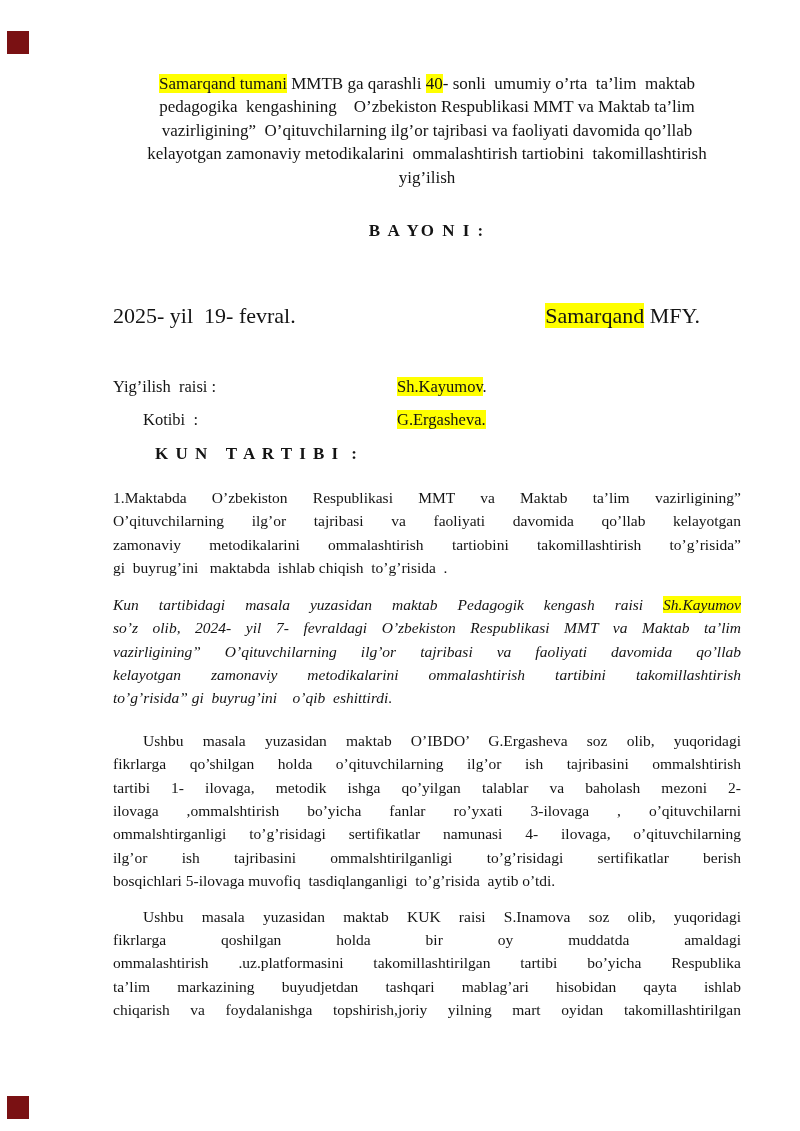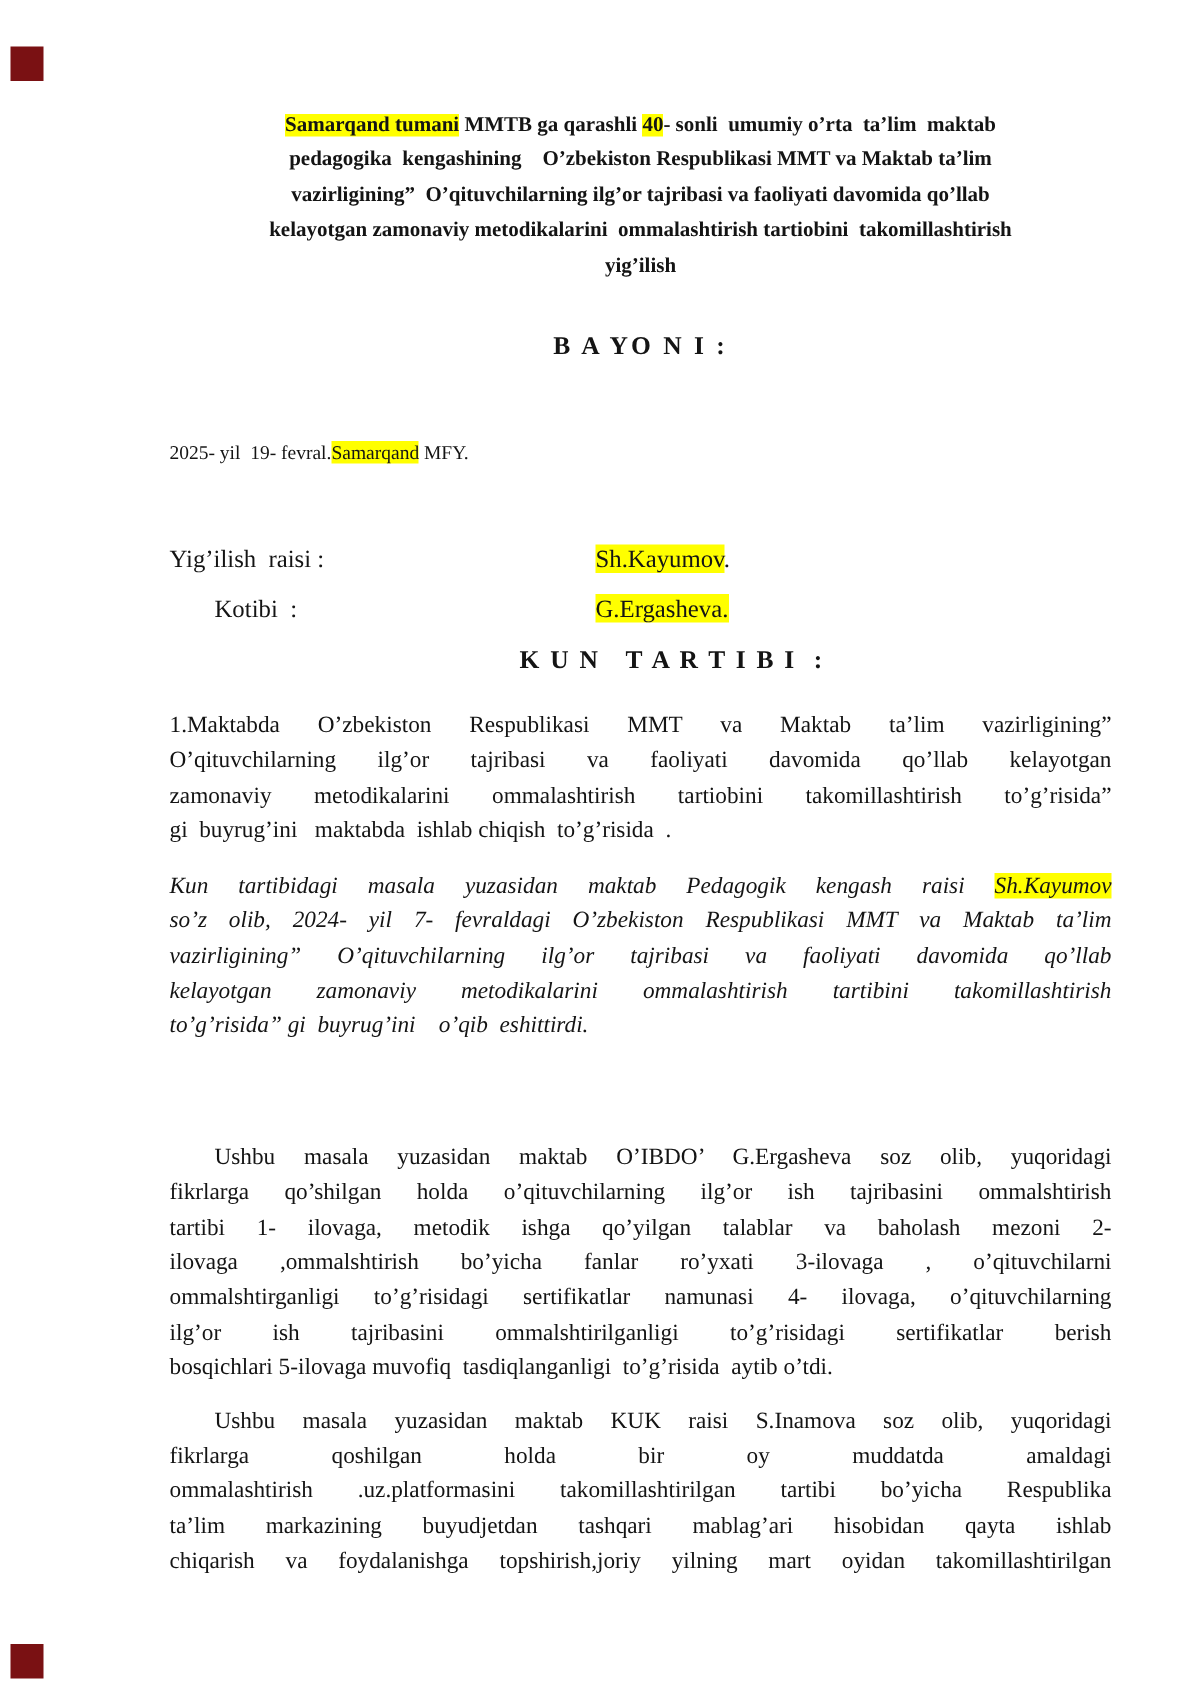--- a/index.html
+++ b/index.html
@@ -2,37 +2,37 @@
 <html style="--hl: #ffff00;"><head>
 <meta charset="utf-8">
 <style>
   html,body{margin:0;padding:0;background:#ffffff;}
   .page{position:relative;width:800px;height:1131px;background:#ffffff;
         font-family:"Liberation Serif","DejaVu Serif",serif;color:#141414;overflow:hidden;}
   .corner{position:absolute;width:22px;height:23px;}
   .corner.tl{left:7px;top:31px;}
   .corner.bl{left:7px;top:1096px;}
   .column{position:absolute;left:113px;top:0;width:628px;}
-  .title-block{padding-top:72px;font-size:14px;line-height:23.4px;font-weight:bold;}
+  .title-block{padding-top:72px;font-size:17px;line-height:23.4px;}
   .cline{text-align:center;white-space:pre-wrap;}
   .h-bayoni{margin-top:30px;text-align:center;font-weight:bold;font-size:17px;
             letter-spacing:2px;line-height:23.4px;white-space:pre-wrap;}
-  .date-row{margin-top:48px;display:flex;justify-content:flex-start;
-            font-size:13px;line-height:23.4px;white-space:pre-wrap;}
+  .date-row{margin-top:62px;display:flex;justify-content:space-between;
+            font-size:22px;line-height:23.4px;white-space:pre-wrap;}
   .date-right{margin-right:41px;}
   .officials{margin-top:47px;font-size:16.5px;line-height:23.4px;}
   .off-line{margin-bottom:10px;white-space:pre-wrap;}
   .off-label{display:inline-block;box-sizing:border-box;width:284px;}
   .off-label.indented{padding-left:30px;}
-  .h-kun{margin-top:2px;text-align:center;font-weight:bold;font-size:17px;
+  .h-kun{margin-top:2px;text-align:left;font-weight:bold;font-size:17px;
          letter-spacing:1.5px;line-height:23.4px;padding-left:42px;white-space:pre-wrap;}
   .para{font-size:15.5px;line-height:23.4px;}
   .para1{margin-top:21px;}
   .para2{margin-top:13px;font-style:italic;}
-  .para3{margin-top:64px;}
+  .para3{margin-top:19px;}
   .para4{margin-top:12px;}
   .pline.just{text-align:justify;text-align-last:justify;}
   .pline.last{white-space:pre-wrap;}
   .first-indent{text-indent:30px;}
   .hl{background:var(--hl,#ffff00);}
 </style>
 </head>
 <body>
 
 <div class="page" style="background: rgb(255, 255, 255); color: rgb(20, 20, 20);">

